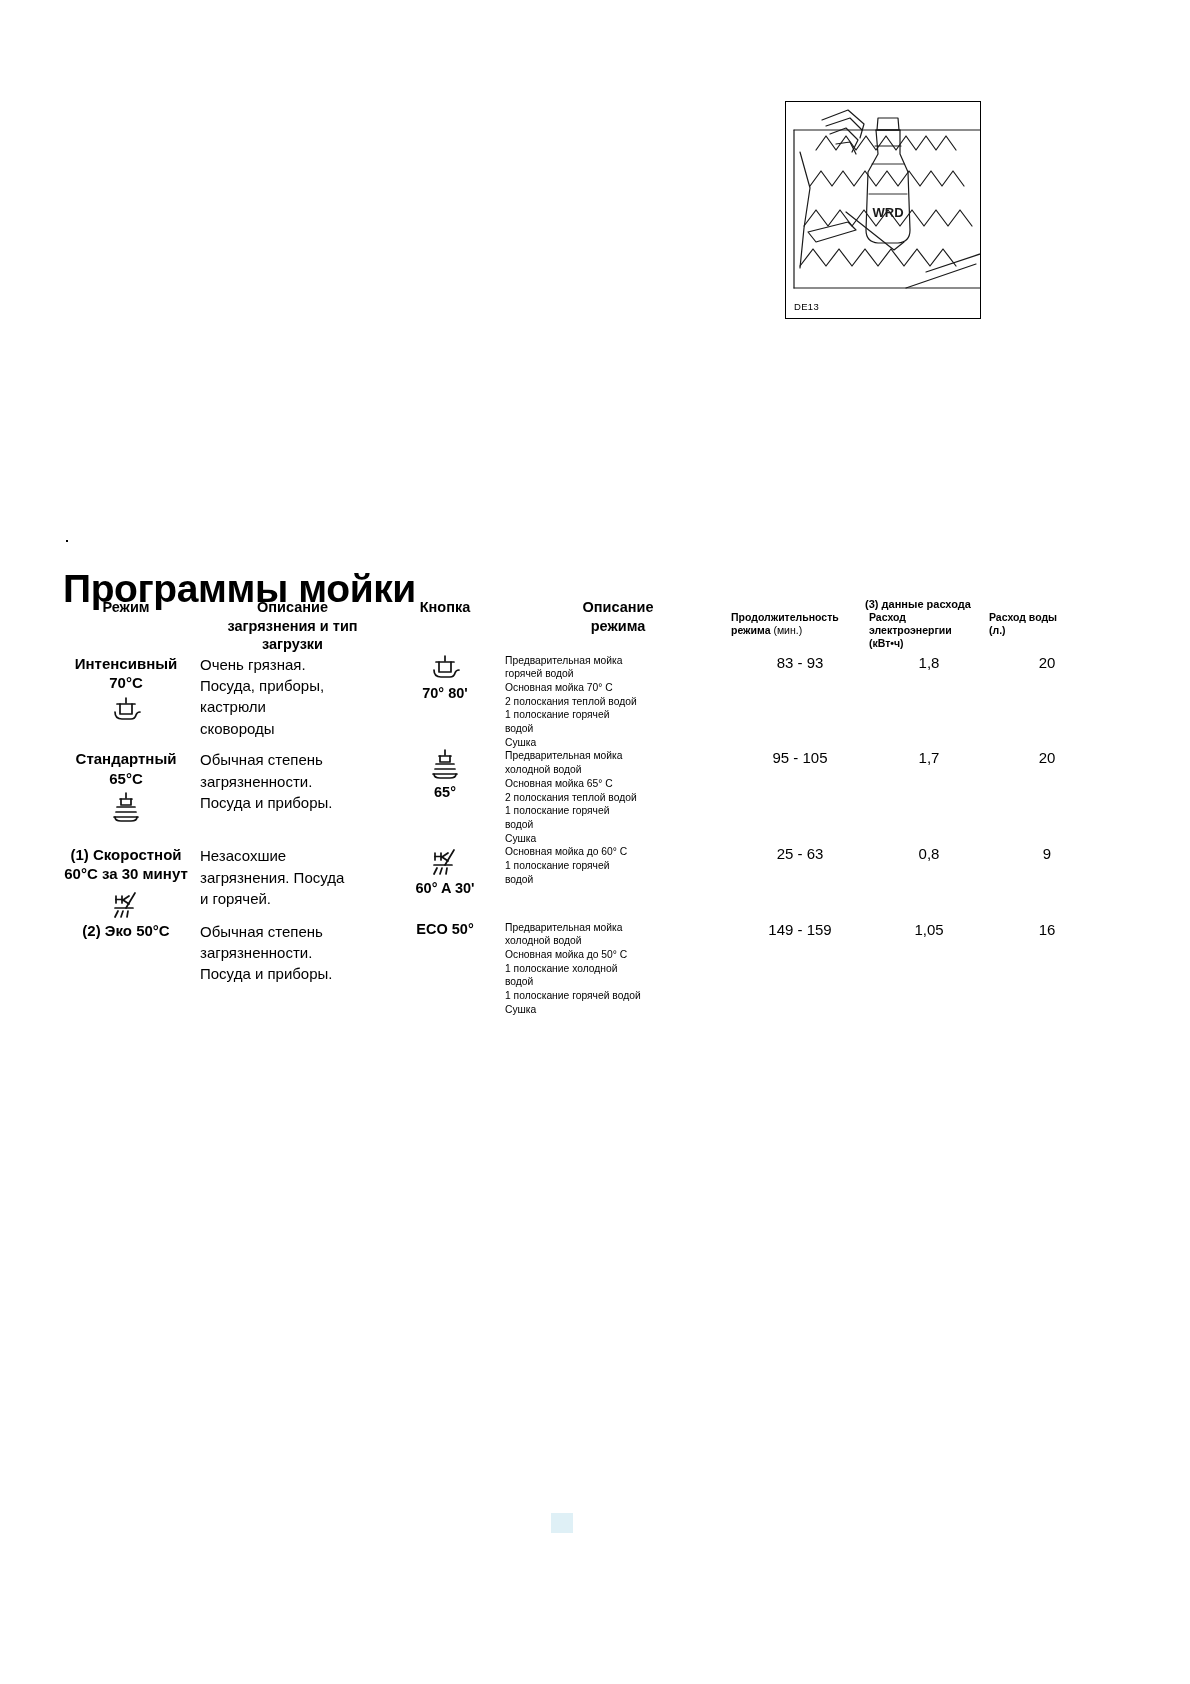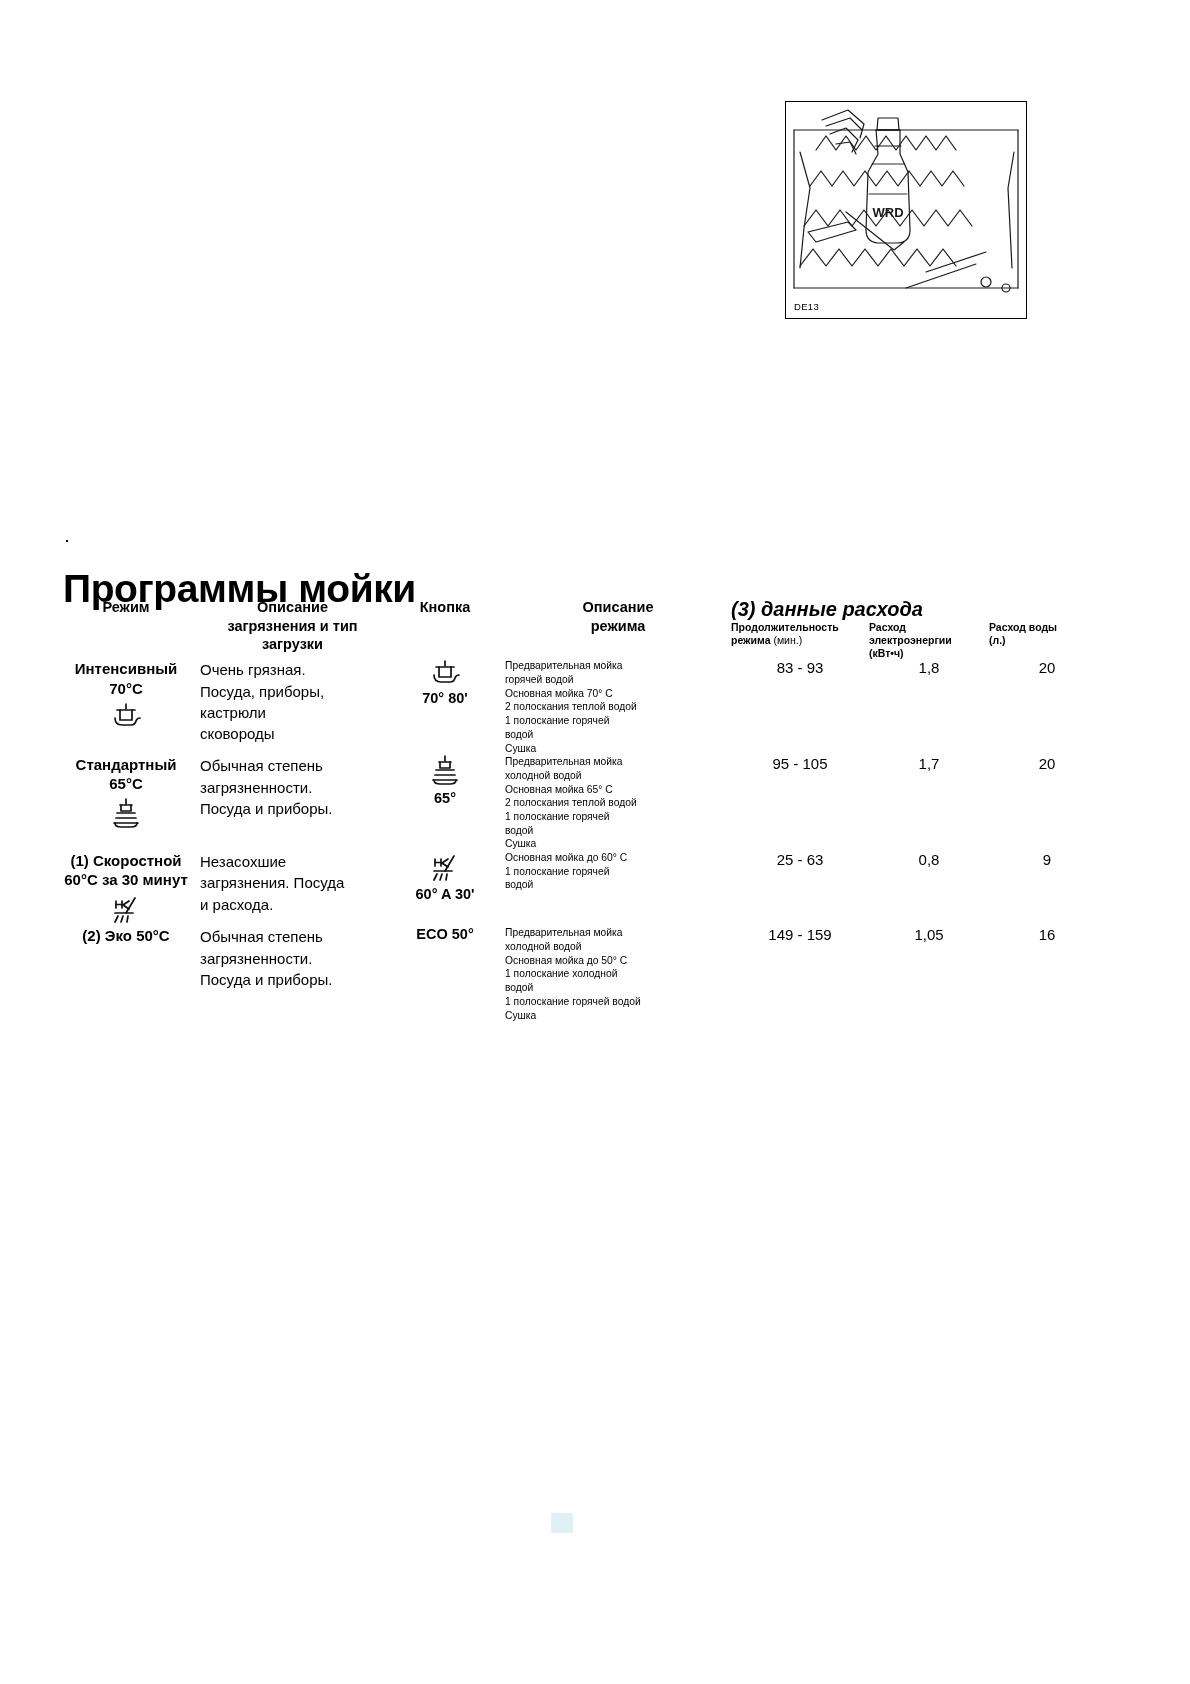--- a/index.html
+++ b/index.html
@@ -14,21 +14,21 @@
     font-family: "Liberation Sans", sans-serif;
     color: #000000;
     overflow: hidden;
   }
 
   
   .illustration {
     position: absolute;
     left: 785px;
     top: 101px;
-    width: 242px;
+    width: 196px;
     height: 218px;
     border: 1.5px solid #000;
     background: #fff;
     box-sizing: border-box;
     overflow: hidden;
   }
   .illustration svg { display: block; }
   .illus-code {
     position: absolute;
     left: 8px;
@@ -89,24 +89,24 @@
 
   
   .hd-main {
     text-align: center;
     font-size: 14.5px;
     font-weight: bold;
     line-height: 1.28;
     padding-top: 4px;
   }
   .hd-group {
-    font-size: 20px;
+    text-align: center;
+    font-size: 11px;
     font-weight: bold;
     padding-top: 4px;
-    font-style: italic;
   }
   .hd-sub {
     text-align: left;
     font-size: 10.5px;
     font-weight: bold;
     line-height: 1.22;
     padding: 4px 3px 5px 3px;
   }
   .hd-sub .light { font-weight: normal; }
 
@@ -400,21 +400,21 @@
           <path d="M6 20 L24 20"></path>
           <path d="M9 23 L6 29"></path>
           <path d="M14 23 L12 29"></path>
           <path d="M19 23 L18 29"></path>
         </g>
       </svg>
     </td>
     <td class="soil">
       <div>Незасохшие</div>
       <div>загрязнения. Посуда</div>
-      <div>и расхода.</div>
+      <div>и горячей.</div>
     </td>
     <td class="btn">
       <svg class="sym-inline" width="34" height="30" viewBox="0 0 34 30">
         <g fill="none" stroke="#111" stroke-width="1.7" stroke-linecap="round" stroke-linejoin="round">
           <path d="M7 8 L7 15"></path>
           <path d="M13 8 L13 15"></path>
           <path d="M7 11.5 L13 11.5"></path>
           <path d="M14 12 L20 8"></path>
           <path d="M14 12 L20 16"></path>
           <path d="M26 5 L17 20"></path>

